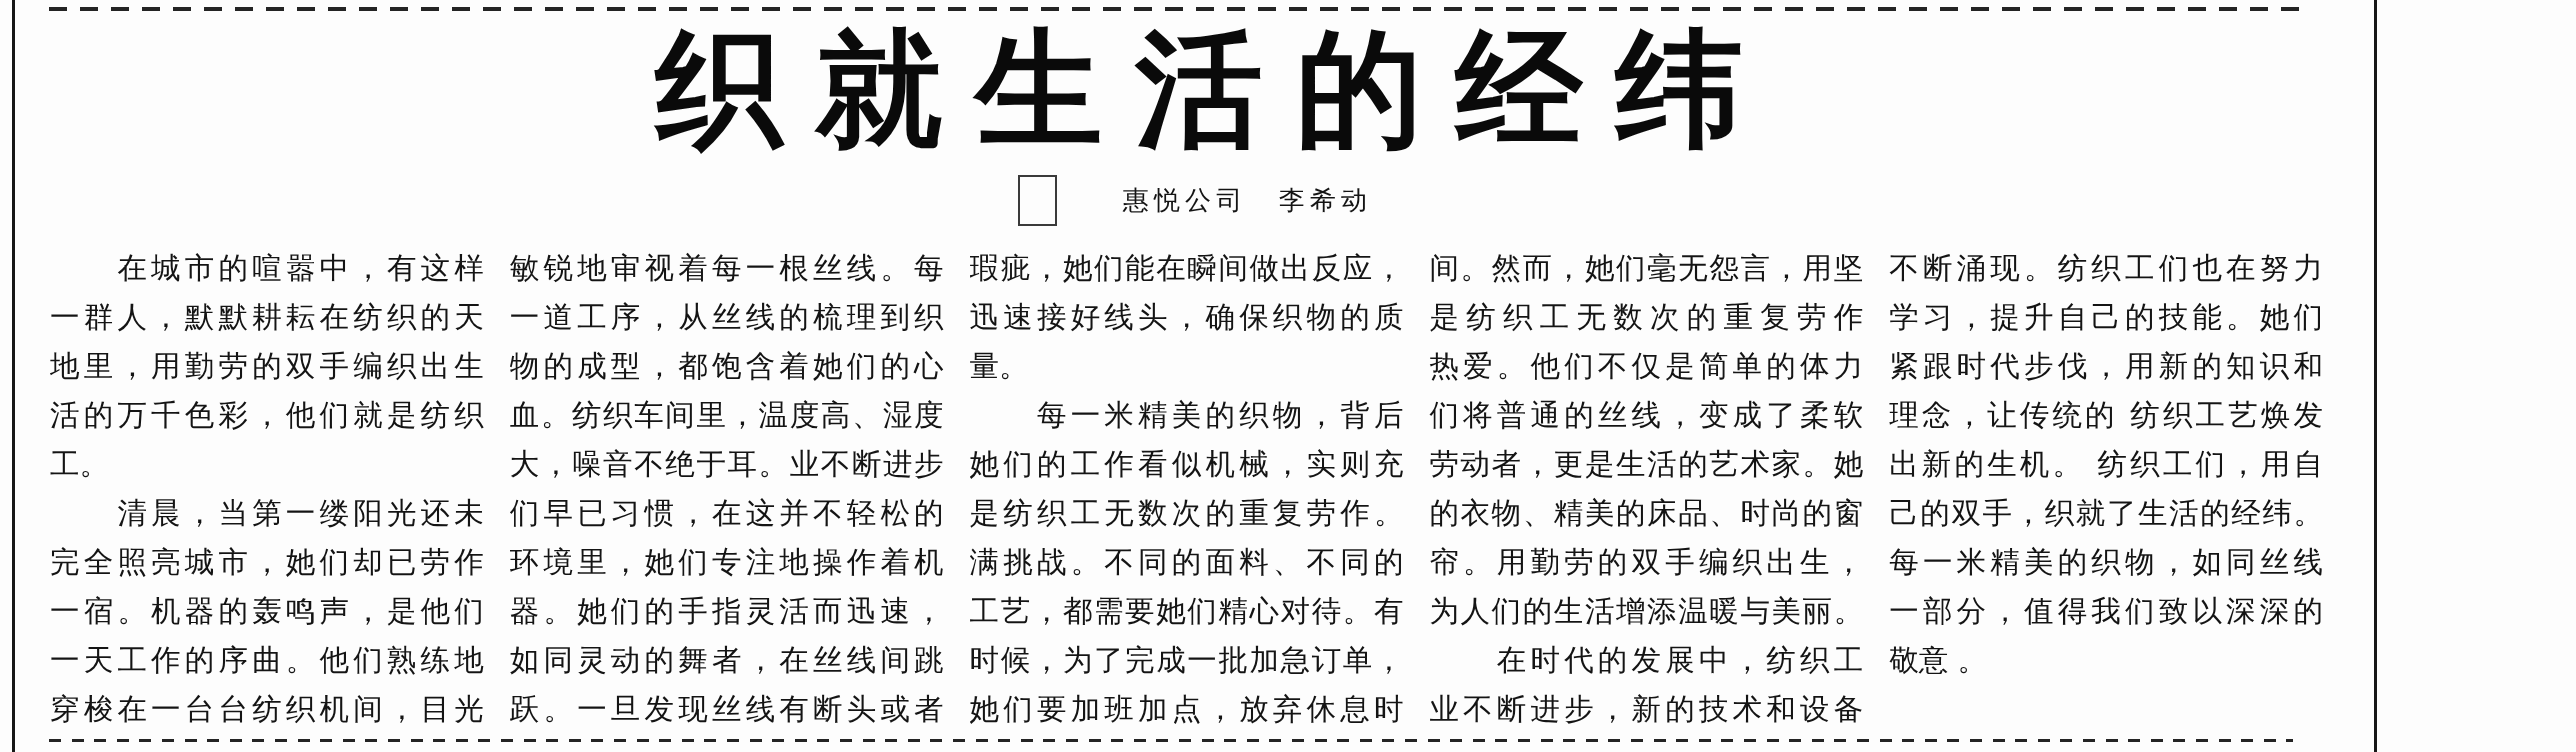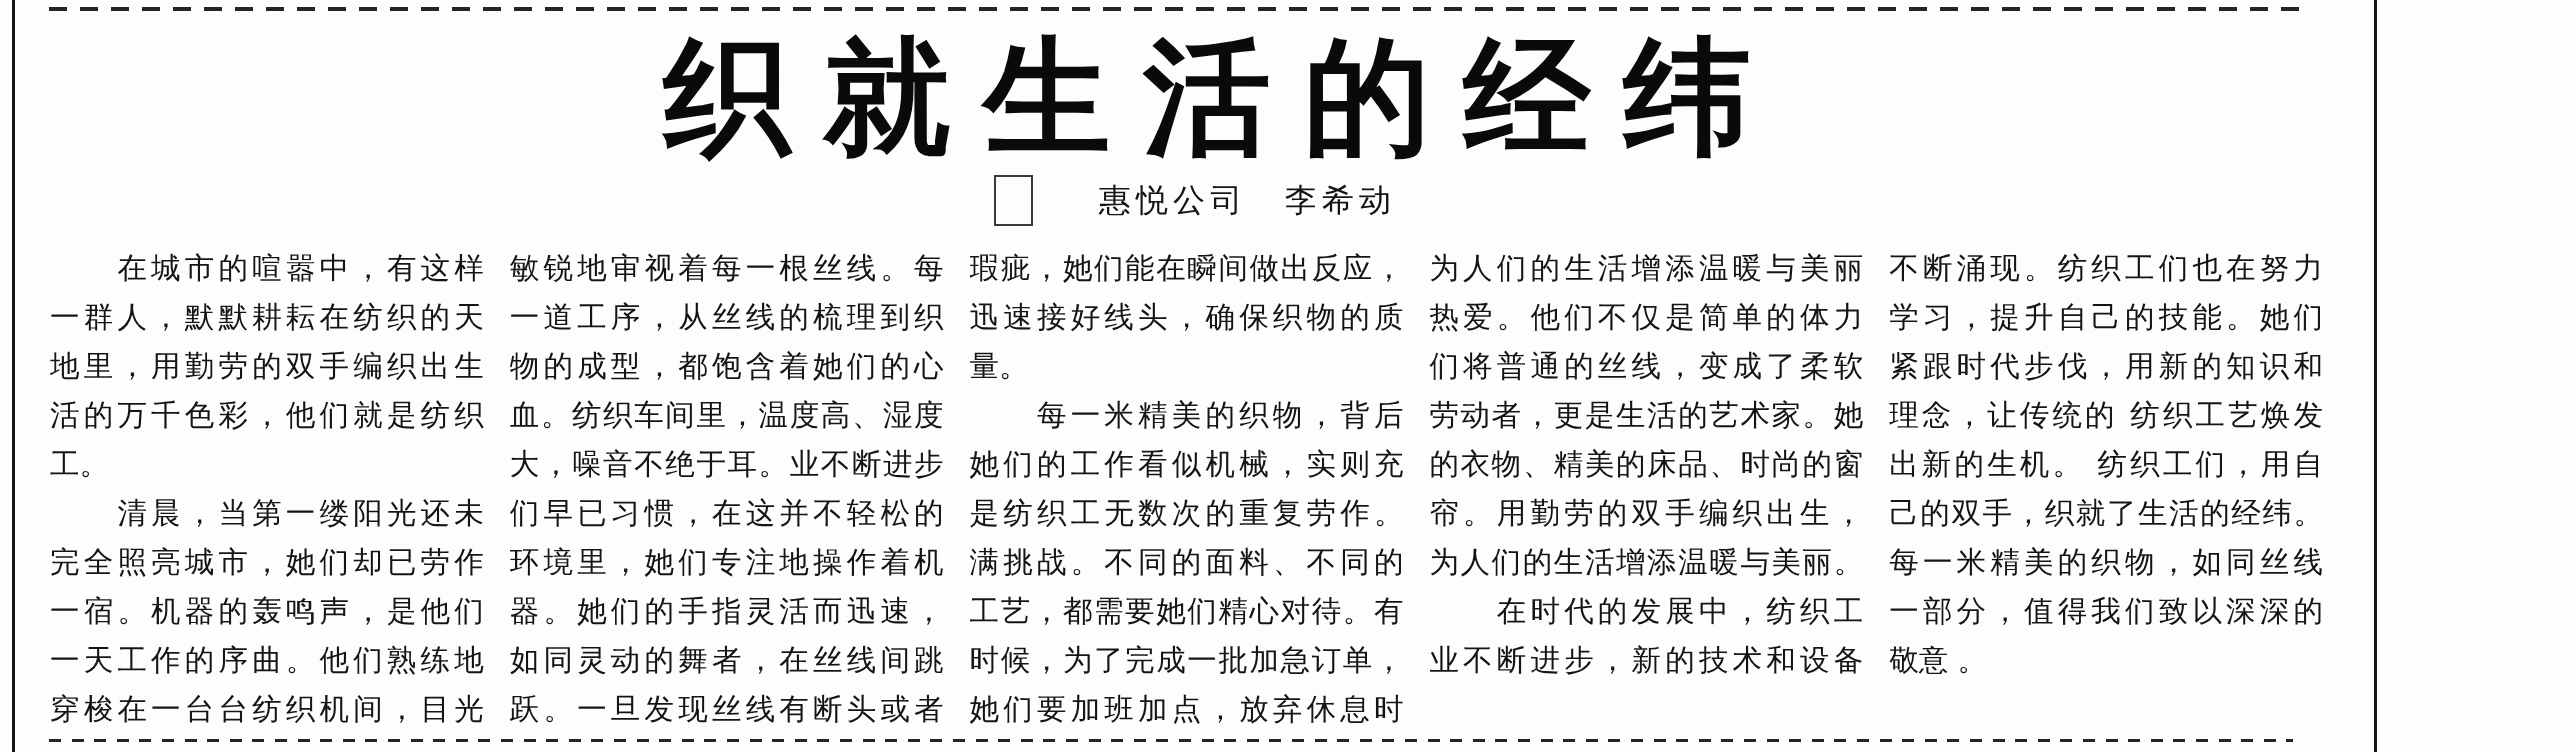--- a/index.html
+++ b/index.html
@@ -22,40 +22,40 @@
   .dash.top{
     left:49px;top:7px;width:2252px;height:3.5px;
     background:repeating-linear-gradient(90deg,#242424 0 18px,transparent 18px 31px);
   }
   .dash.bottom{
     left:49px;top:739px;width:2244px;height:2.6px;
     background:repeating-linear-gradient(90deg,#242424 0 12px,transparent 12px 22.6px);
   }
   
   .title{
-    position:absolute;left:14px;top:12px;width:2362px;margin:12px;
+    position:absolute;left:14px;top:12px;width:2362px;margin:4px;
     text-align:center;
     font-family:"DejaVu Sans","Liberation Sans",sans-serif;
     font-weight:700;font-size:127px;line-height:147px;
     letter-spacing:33px;text-indent:33px;
     color:#0a0a0a;
   }
   
   .byline{
     position:absolute;left:14px;top:172px;width:2362px;height:57px;
     display:flex;align-items:center;justify-content:center;
   }
   .byline-box{
     display:inline-block;width:35px;height:47px;
     border:2.6px solid #3a3a3a;background:transparent;
     margin-right:66px;
   }
   .byline-text{
     font-family:Liberation Sans, sans-serif;
-    font-size:32px;letter-spacing:5.2px;color:#141414;
+    font-size:26px;letter-spacing:5.2px;color:#141414;
   }
   
   .columns{
     position:absolute;left:50px;top:244px;width:2273px;height:491px;
     display:grid;grid-template-columns:repeat(5,1fr);column-gap:26px;
   }
   .col{overflow:hidden;}
   .line{
     font-family:"DejaVu Serif","Liberation Serif",serif;
     font-size:29.5px;line-height:49px;height:49px;
@@ -117,21 +117,22 @@
       <div class="line">　　每一米精美的织物，背后</div>
       <div class="line">她们的工作看似机械，实则充</div>
       <div class="line">是纺织工无数次的重复劳作。</div>
       <div class="line">满挑战。不同的面料、不同的</div>
       <div class="line">工艺，都需要她们精心对待。有</div>
       <div class="line">时候，为了完成一批加急订单，</div>
       <div class="line">她们要加班加点，放弃休息时</div>
     </div>
 
     <div class="col">
-      <div class="line">为人们的生活增添温暖与美丽</div>
+      <div class="line">间。然而，她们毫无怨言，用坚</div>
+      <div class="line">是纺织工无数次的重复劳作</div>
       <div class="line">热爱。他们不仅是简单的体力</div>
       <div class="line">们将普通的丝线，变成了柔软</div>
       <div class="line">劳动者，更是生活的艺术家。她</div>
       <div class="line">的衣物、精美的床品、时尚的窗</div>
       <div class="line">帘。用勤劳的双手编织出生，</div>
       <div class="line">为人们的生活增添温暖与美丽。</div>
       <div class="line">　　在时代的发展中，纺织工</div>
       <div class="line">业不断进步，新的技术和设备</div>
     </div>
 

